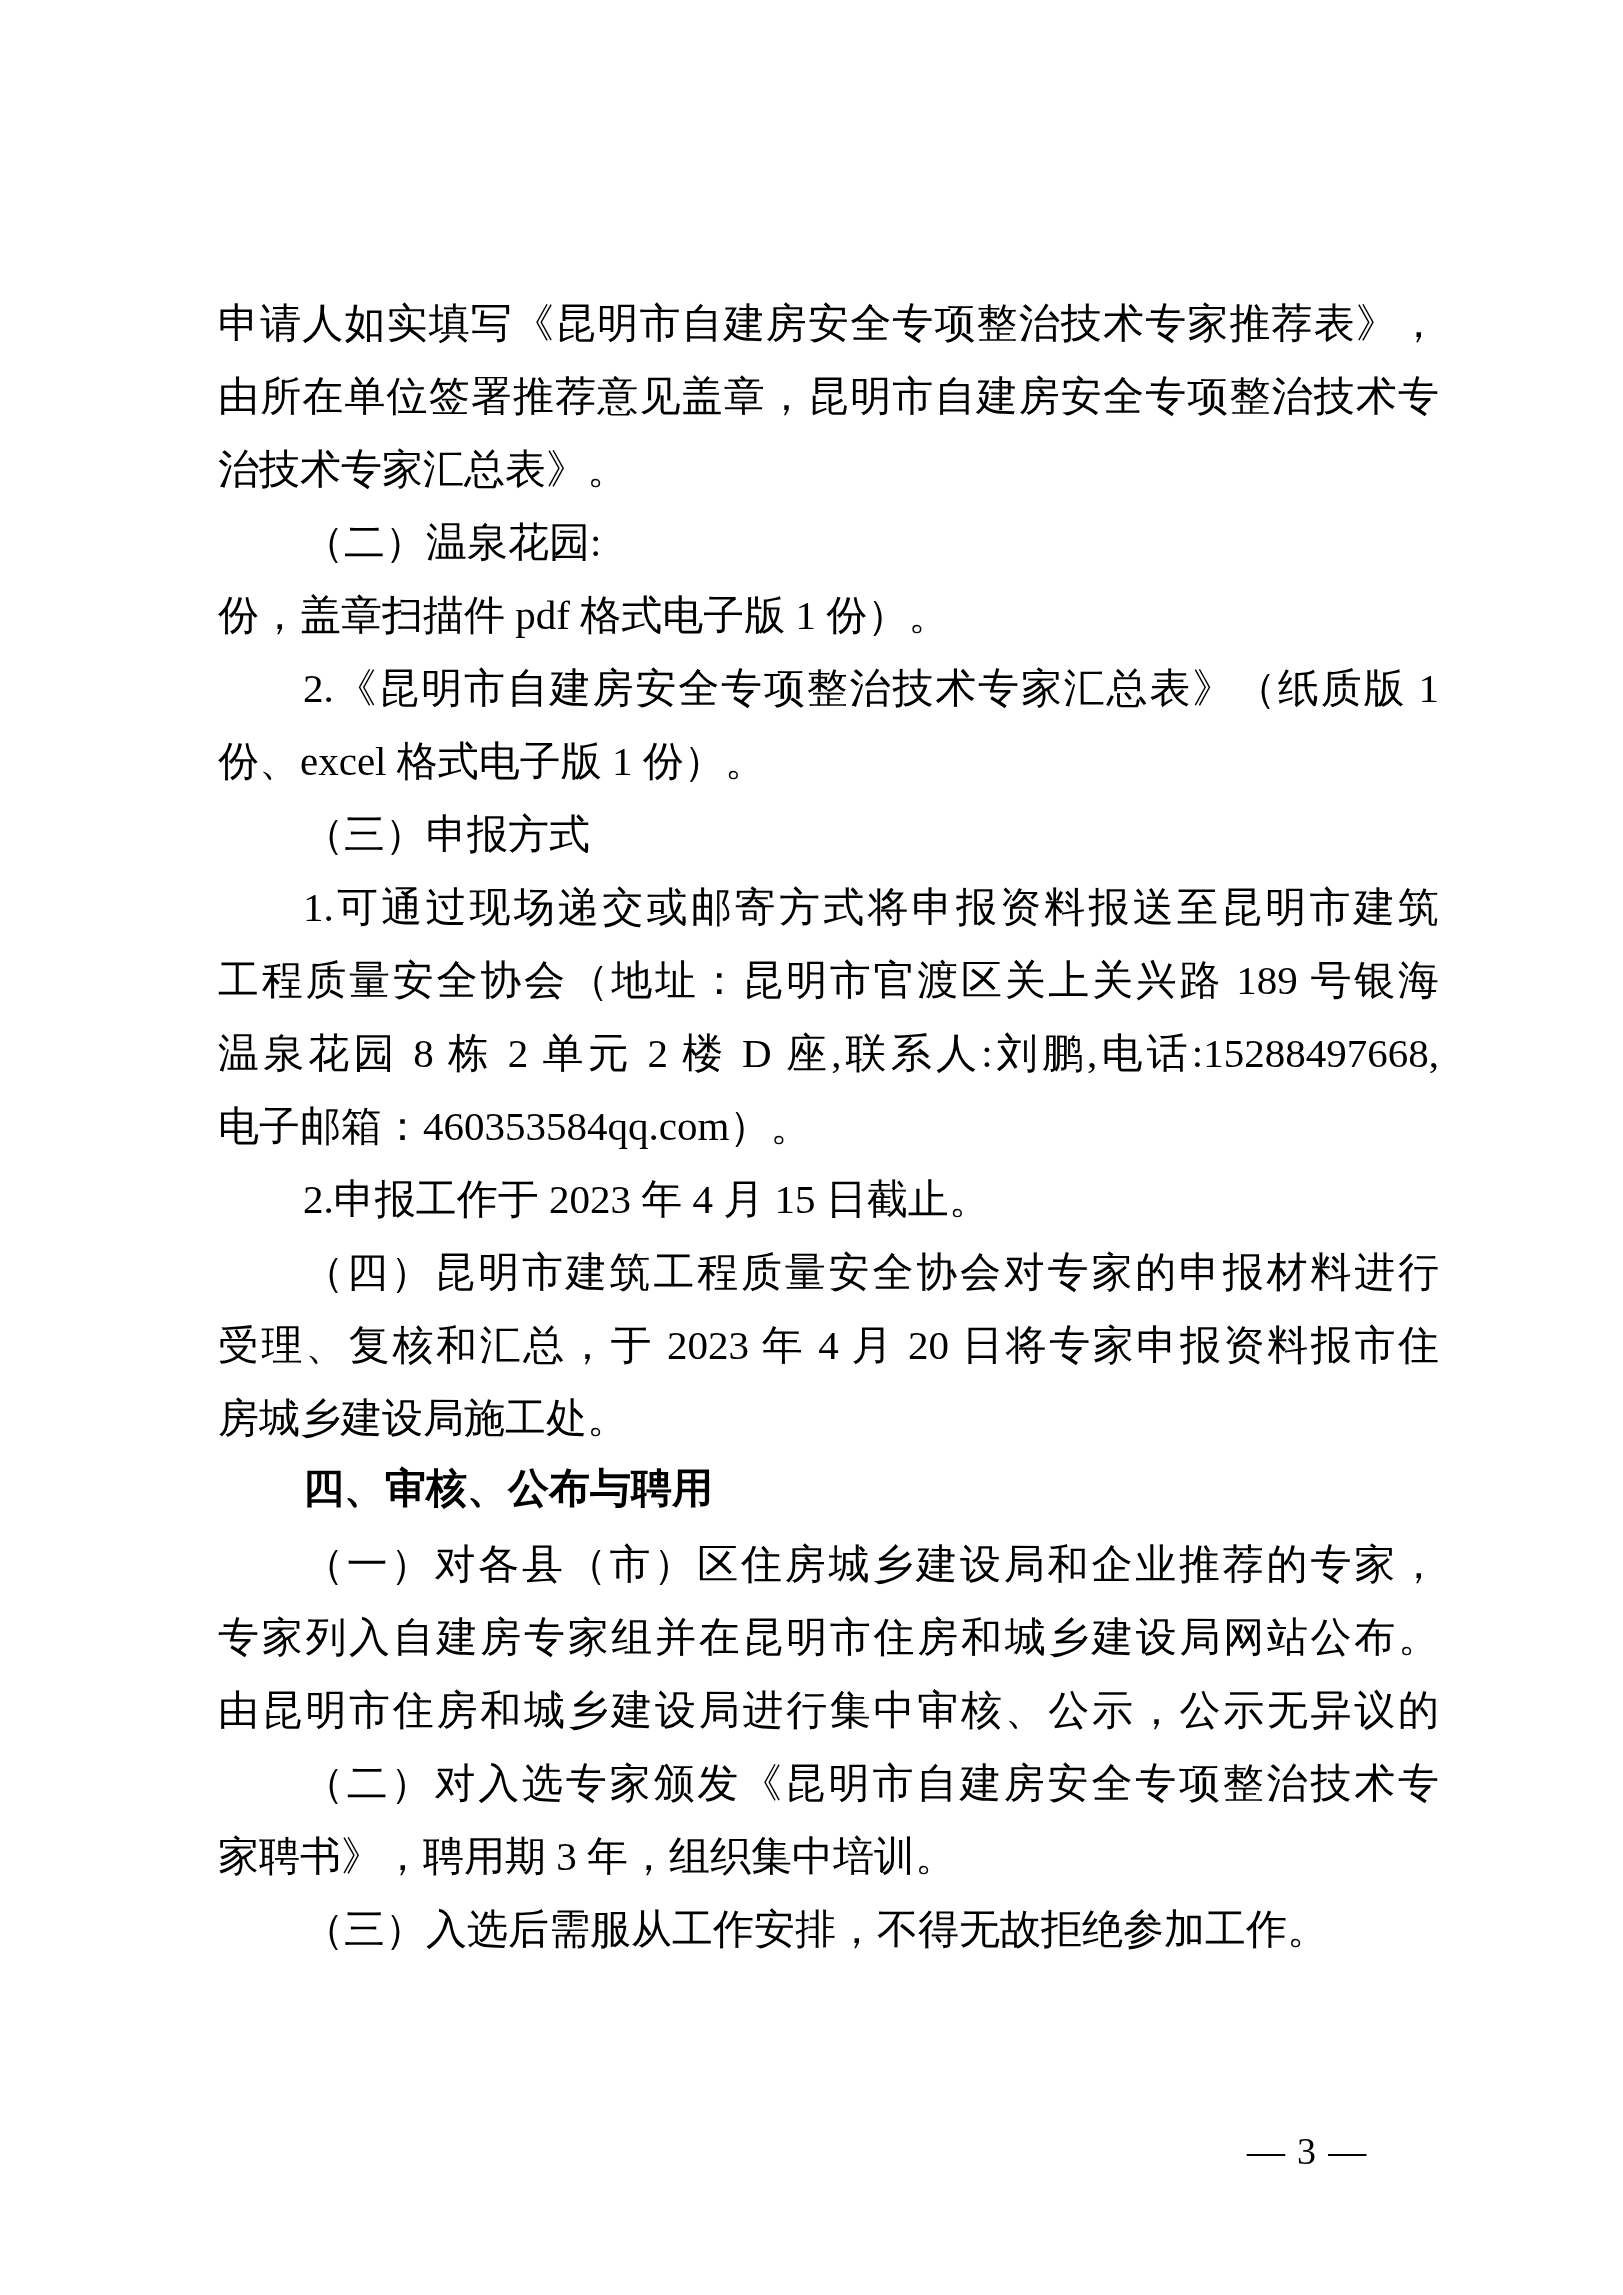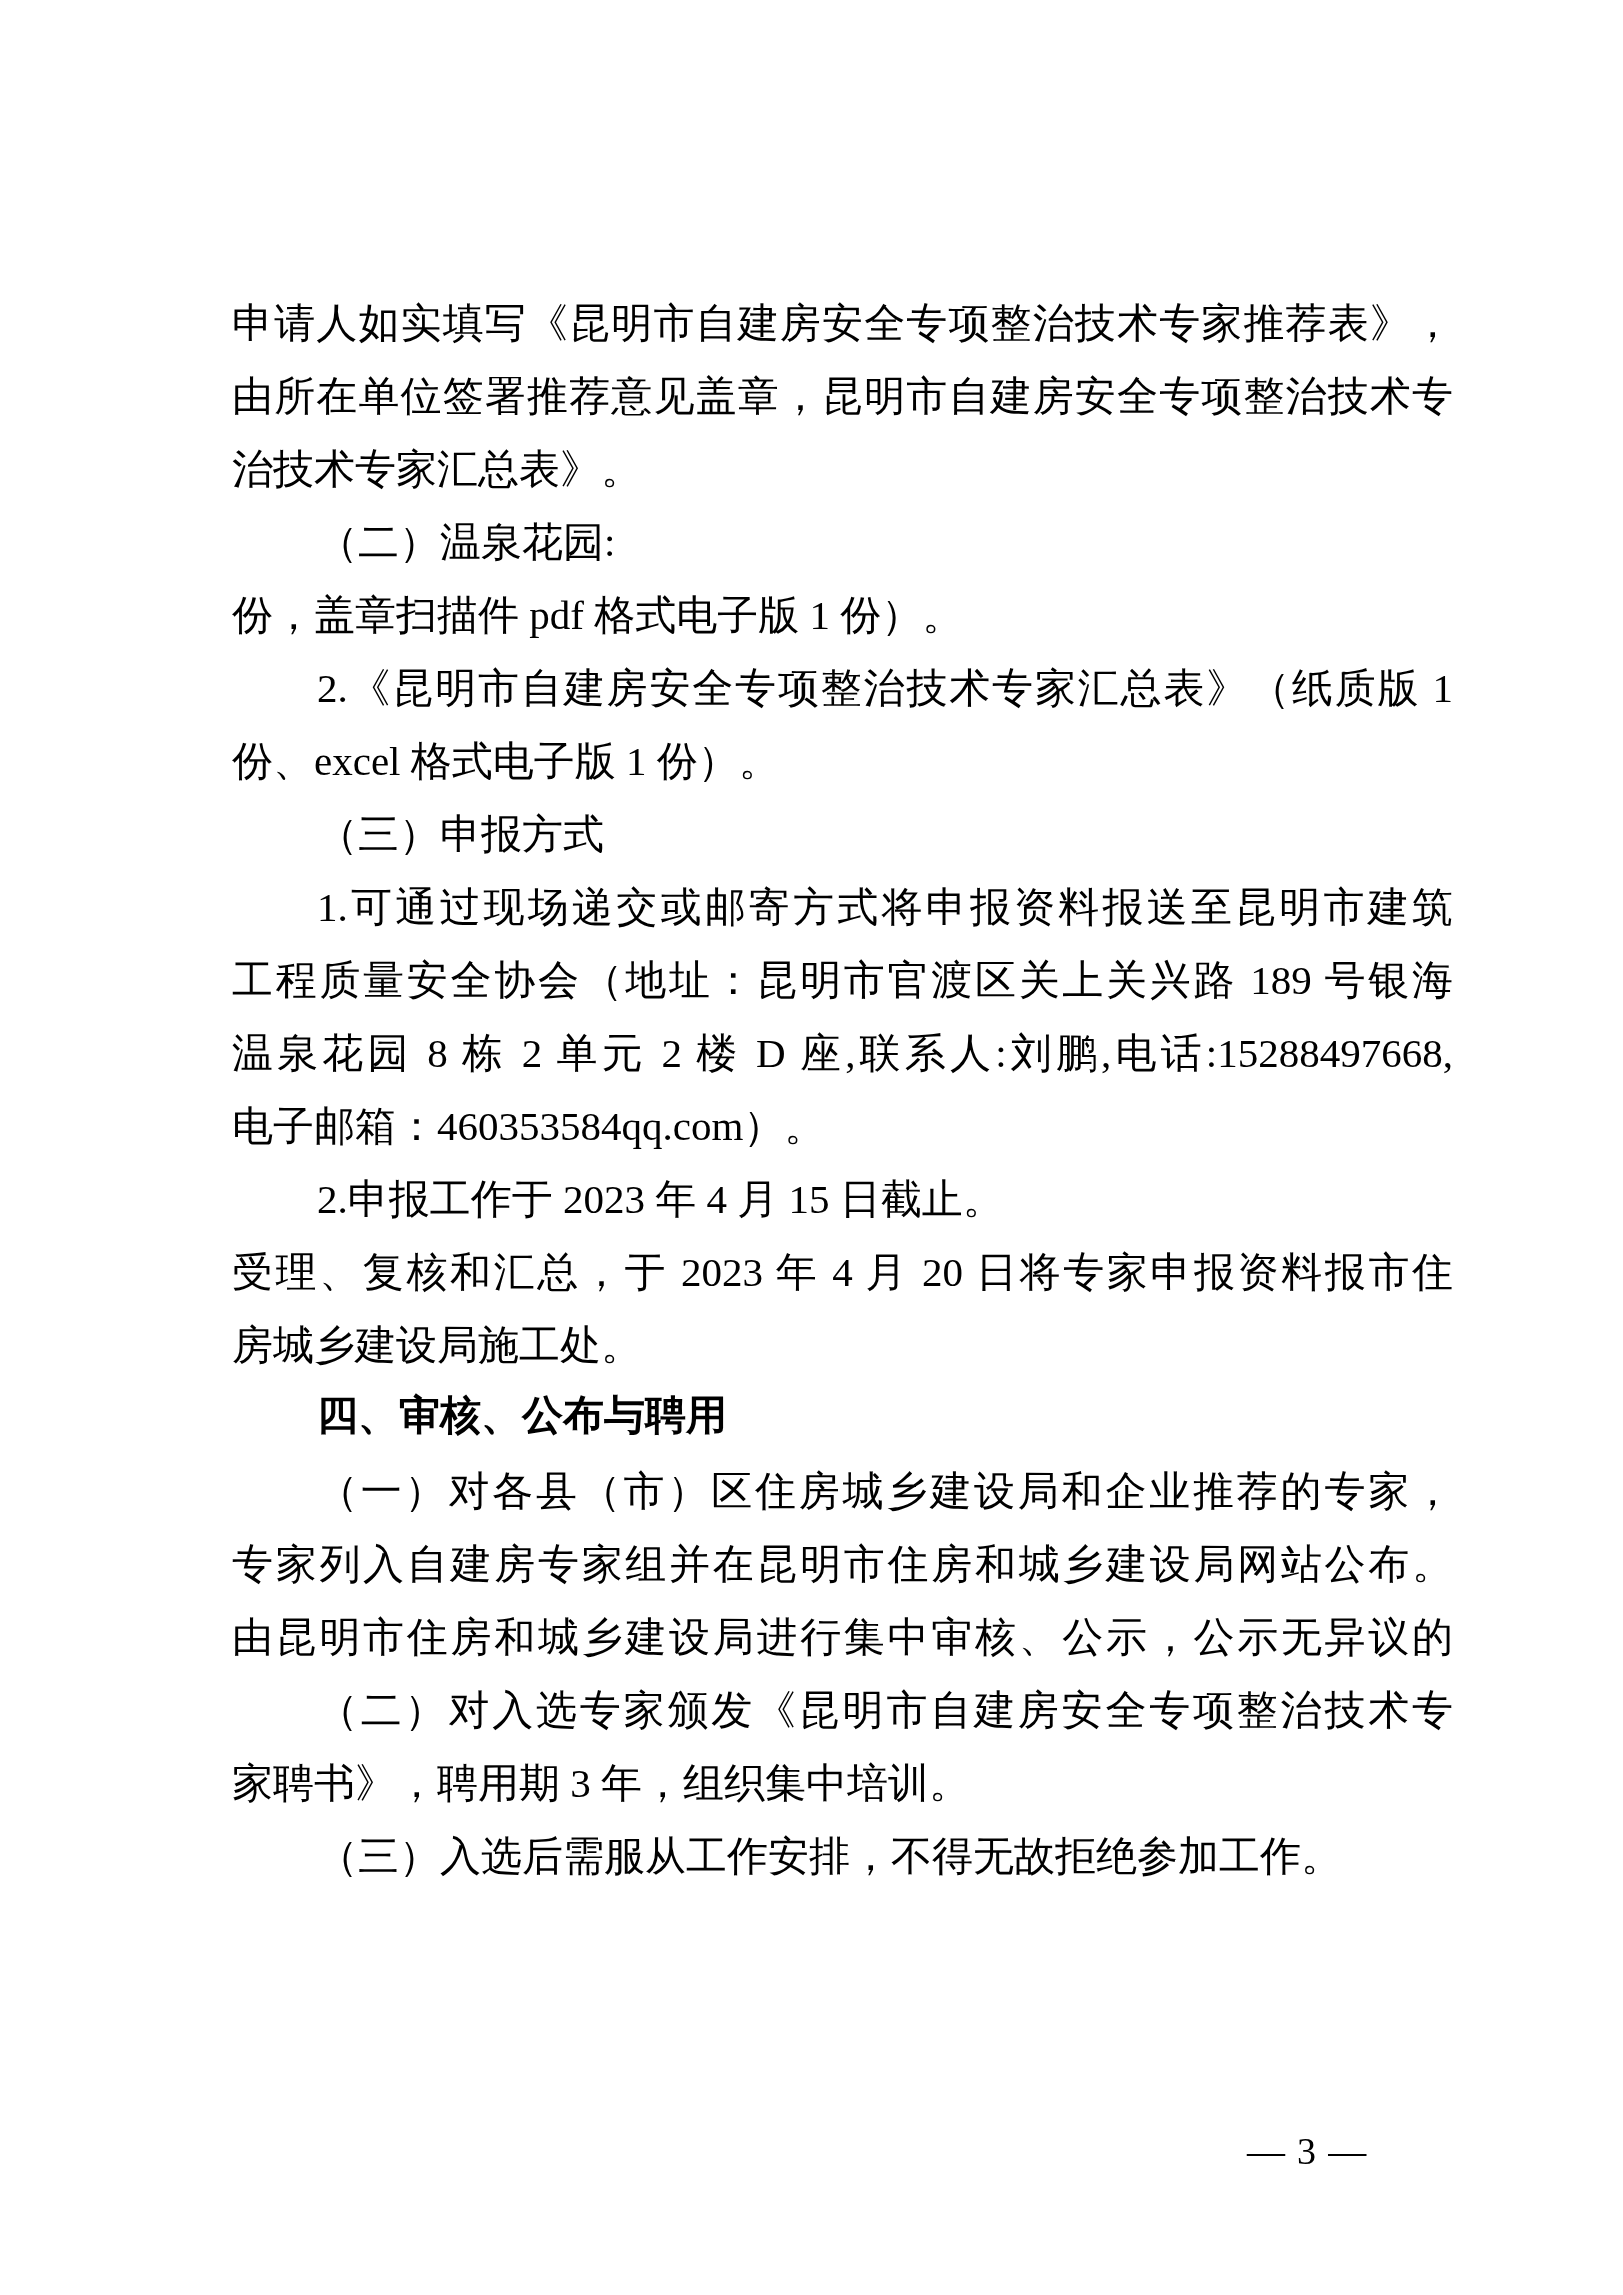--- a/index.html
+++ b/index.html
@@ -11,21 +11,21 @@
     position: relative;
     width: 1623px;
     height: 2295px;
     background: #ffffff;
     color: #000000;
     font-family: "Liberation Serif", serif;
     overflow: hidden;
   }
   .doc-body {
     position: absolute;
-    left: 232px;
+    left: 218px;
     top: 287px;
     width: 1221px;
     font-size: 41px;
     line-height: 73px;
   }
   .line {
     height: 73px;
     white-space: nowrap;
     text-align: justify;
     text-align-last: left;
@@ -61,20 +61,21 @@
       <div class="line indent">（二）温泉花园:</div>
       <div class="line">份，盖章扫描件 pdf 格式电子版 1 份）。</div>
       <div class="line indent fill">2.《昆明市自建房安全专项整治技术专家汇总表》（纸质版 1</div>
       <div class="line">份、excel 格式电子版 1 份）。</div>
       <div class="line indent">（三）申报方式</div>
       <div class="line indent fill">1.可通过现场递交或邮寄方式将申报资料报送至昆明市建筑</div>
       <div class="line fill">工程质量安全协会（地址：昆明市官渡区关上关兴路 189 号银海</div>
       <div class="line fill">温泉花园 8 栋 2 单元 2 楼 D 座,联系人:刘鹏,电话:15288497668,</div>
       <div class="line">电子邮箱：460353584qq.com）。</div>
       <div class="line indent">2.申报工作于 2023 年 4 月 15 日截止。</div>
+      <div class="line indent fill">（四）昆明市建筑工程质量安全协会对专家的申报材料进行</div>
       <div class="line fill">受理、复核和汇总，于 2023 年 4 月 20 日将专家申报资料报市住</div>
       <div class="line">房城乡建设局施工处。</div>
       <div class="line indent heading">四、审核、公布与聘用</div>
       <div class="line indent fill">（一）对各县（市）区住房城乡建设局和企业推荐的专家，</div>
       <div class="line fill">专家列入自建房专家组并在昆明市住房和城乡建设局网站公布。</div>
       <div class="line fill">由昆明市住房和城乡建设局进行集中审核、公示，公示无异议的</div>
       <div class="line indent fill">（二）对入选专家颁发《昆明市自建房安全专项整治技术专</div>
       <div class="line">家聘书》，聘用期 3 年，组织集中培训。</div>
       <div class="line indent">（三）入选后需服从工作安排，不得无故拒绝参加工作。</div>
     </div>

